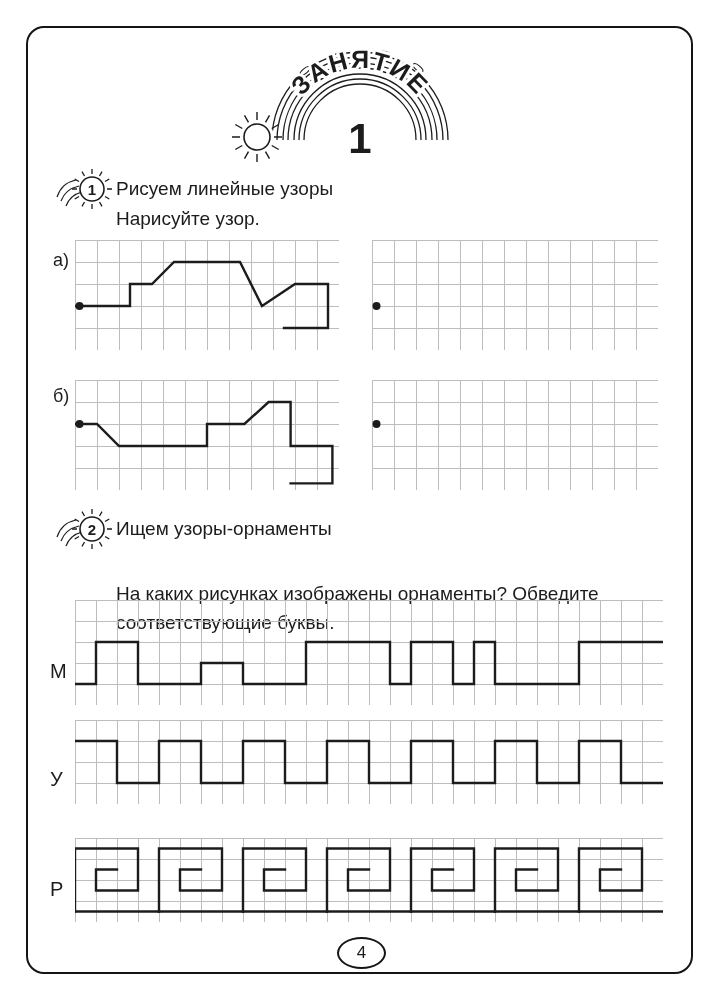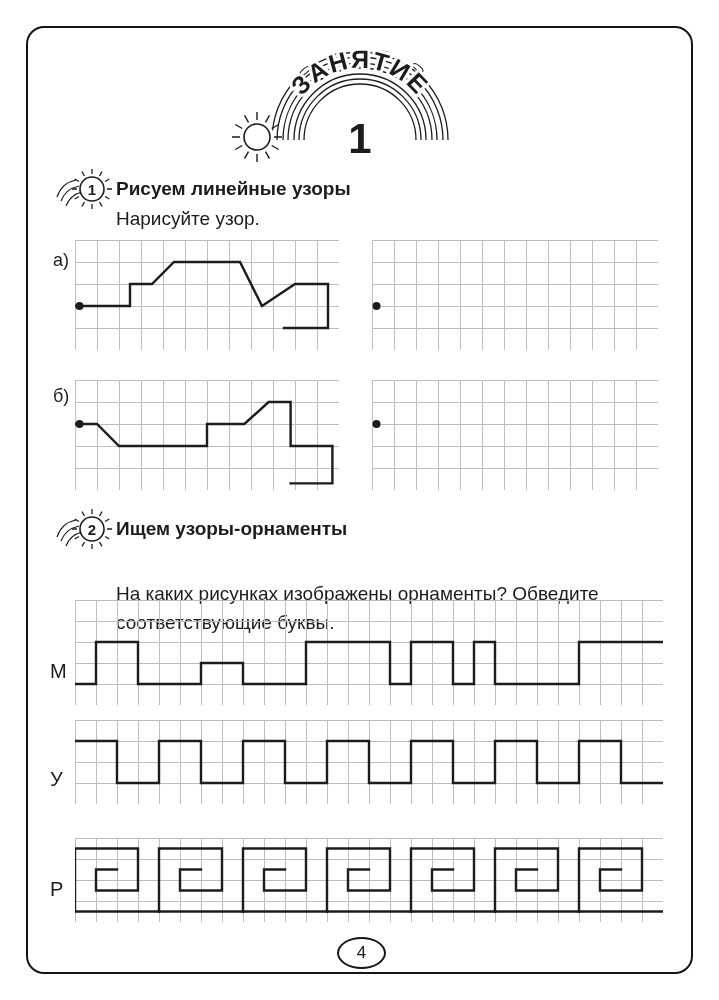--- a/index.html
+++ b/index.html
@@ -6,21 +6,21 @@
   .page{
     position:relative;width:719px;height:1000px;background:#ffffff;
     font-family:"Liberation Sans",sans-serif;color:#1c1c1c;overflow:hidden;
     margin:0 auto;
   }
   .frame{
     position:absolute;left:26px;top:26px;right:26px;bottom:26px;
     border:2.2px solid #151515;border-radius:18px;pointer-events:none;
   }
   .abs{position:absolute;}
-  .task-title{font-size:19px;font-weight:bold;white-space:nowrap;}
+  .task-title{font-size:19px;font-weight:normal;white-space:nowrap;}
   .task-instr{font-size:19px;line-height:1.5;}
   .row-label{font-size:18px;}
   .strip-label{font-size:20px;}
   #banner{left:205px;top:45px;width:300px;height:120px;}
   #t1-icon{left:56px;top:168px;}
   #t1-title{left:116px;top:178px;}
   #t1-instr{left:116px;top:205px;}
   #label-a{left:53px;top:250px;}
   #grid-a-src{left:75px;top:240px;}
   #grid-a-tgt{left:372px;top:240px;}

